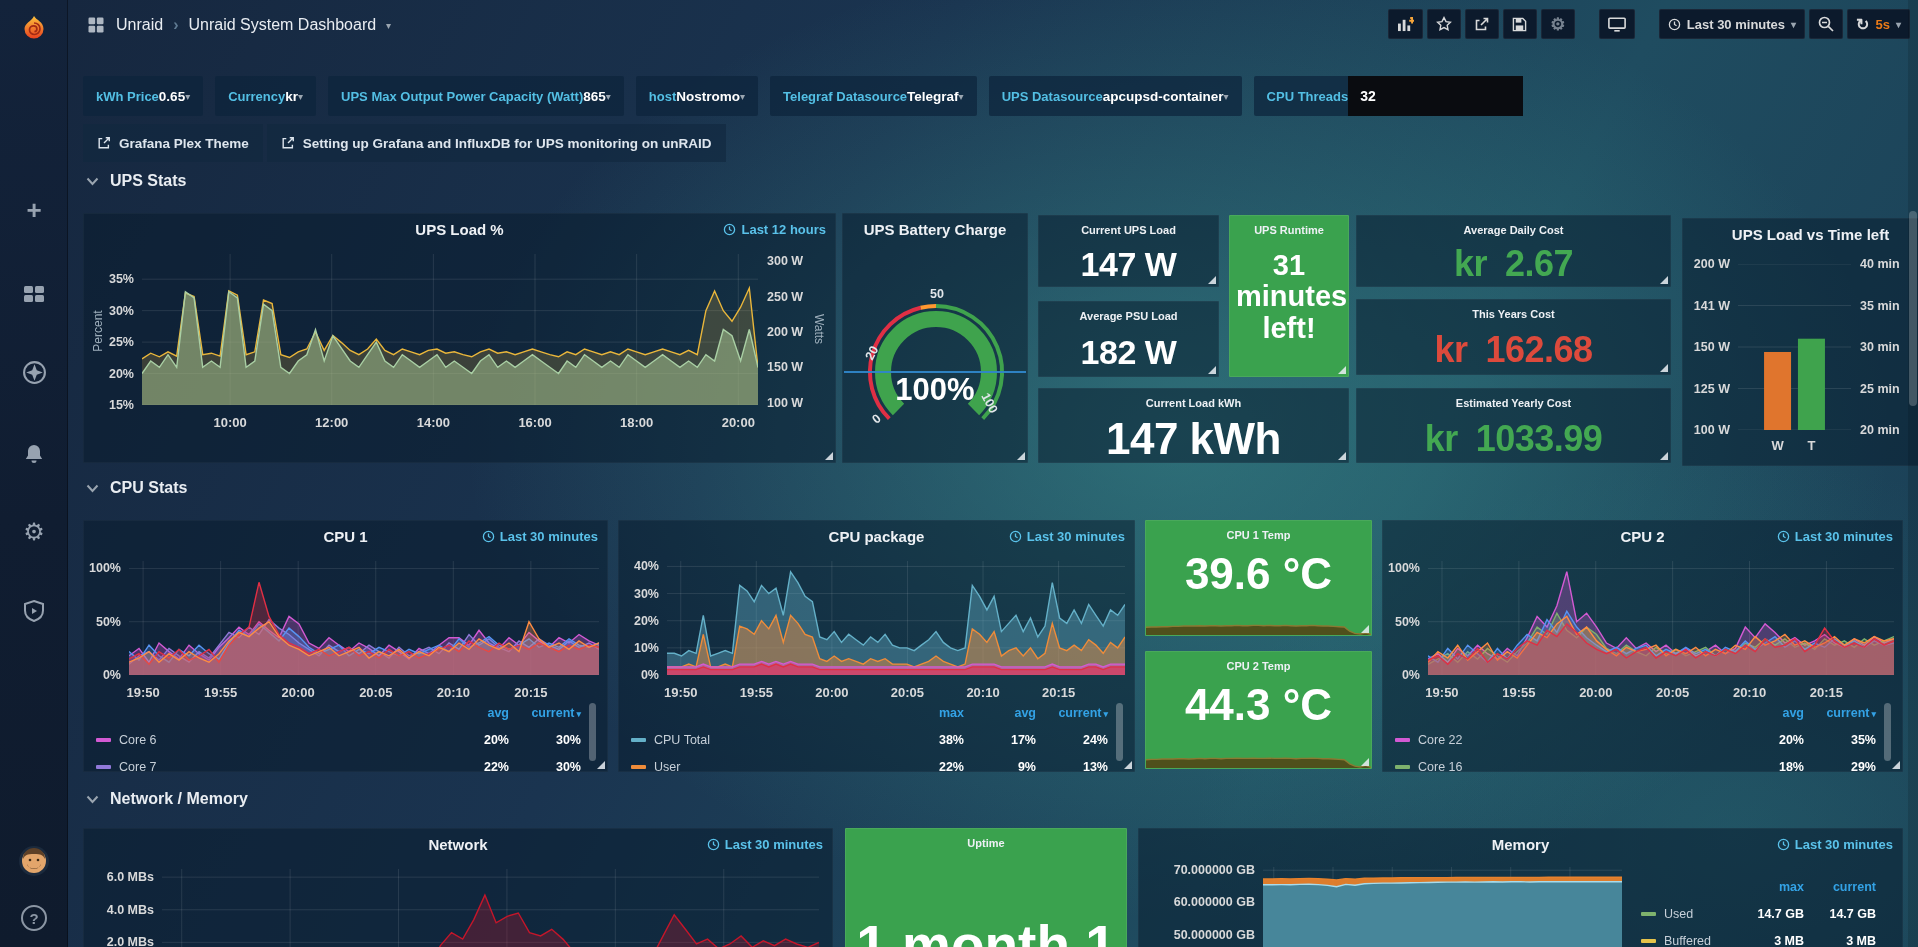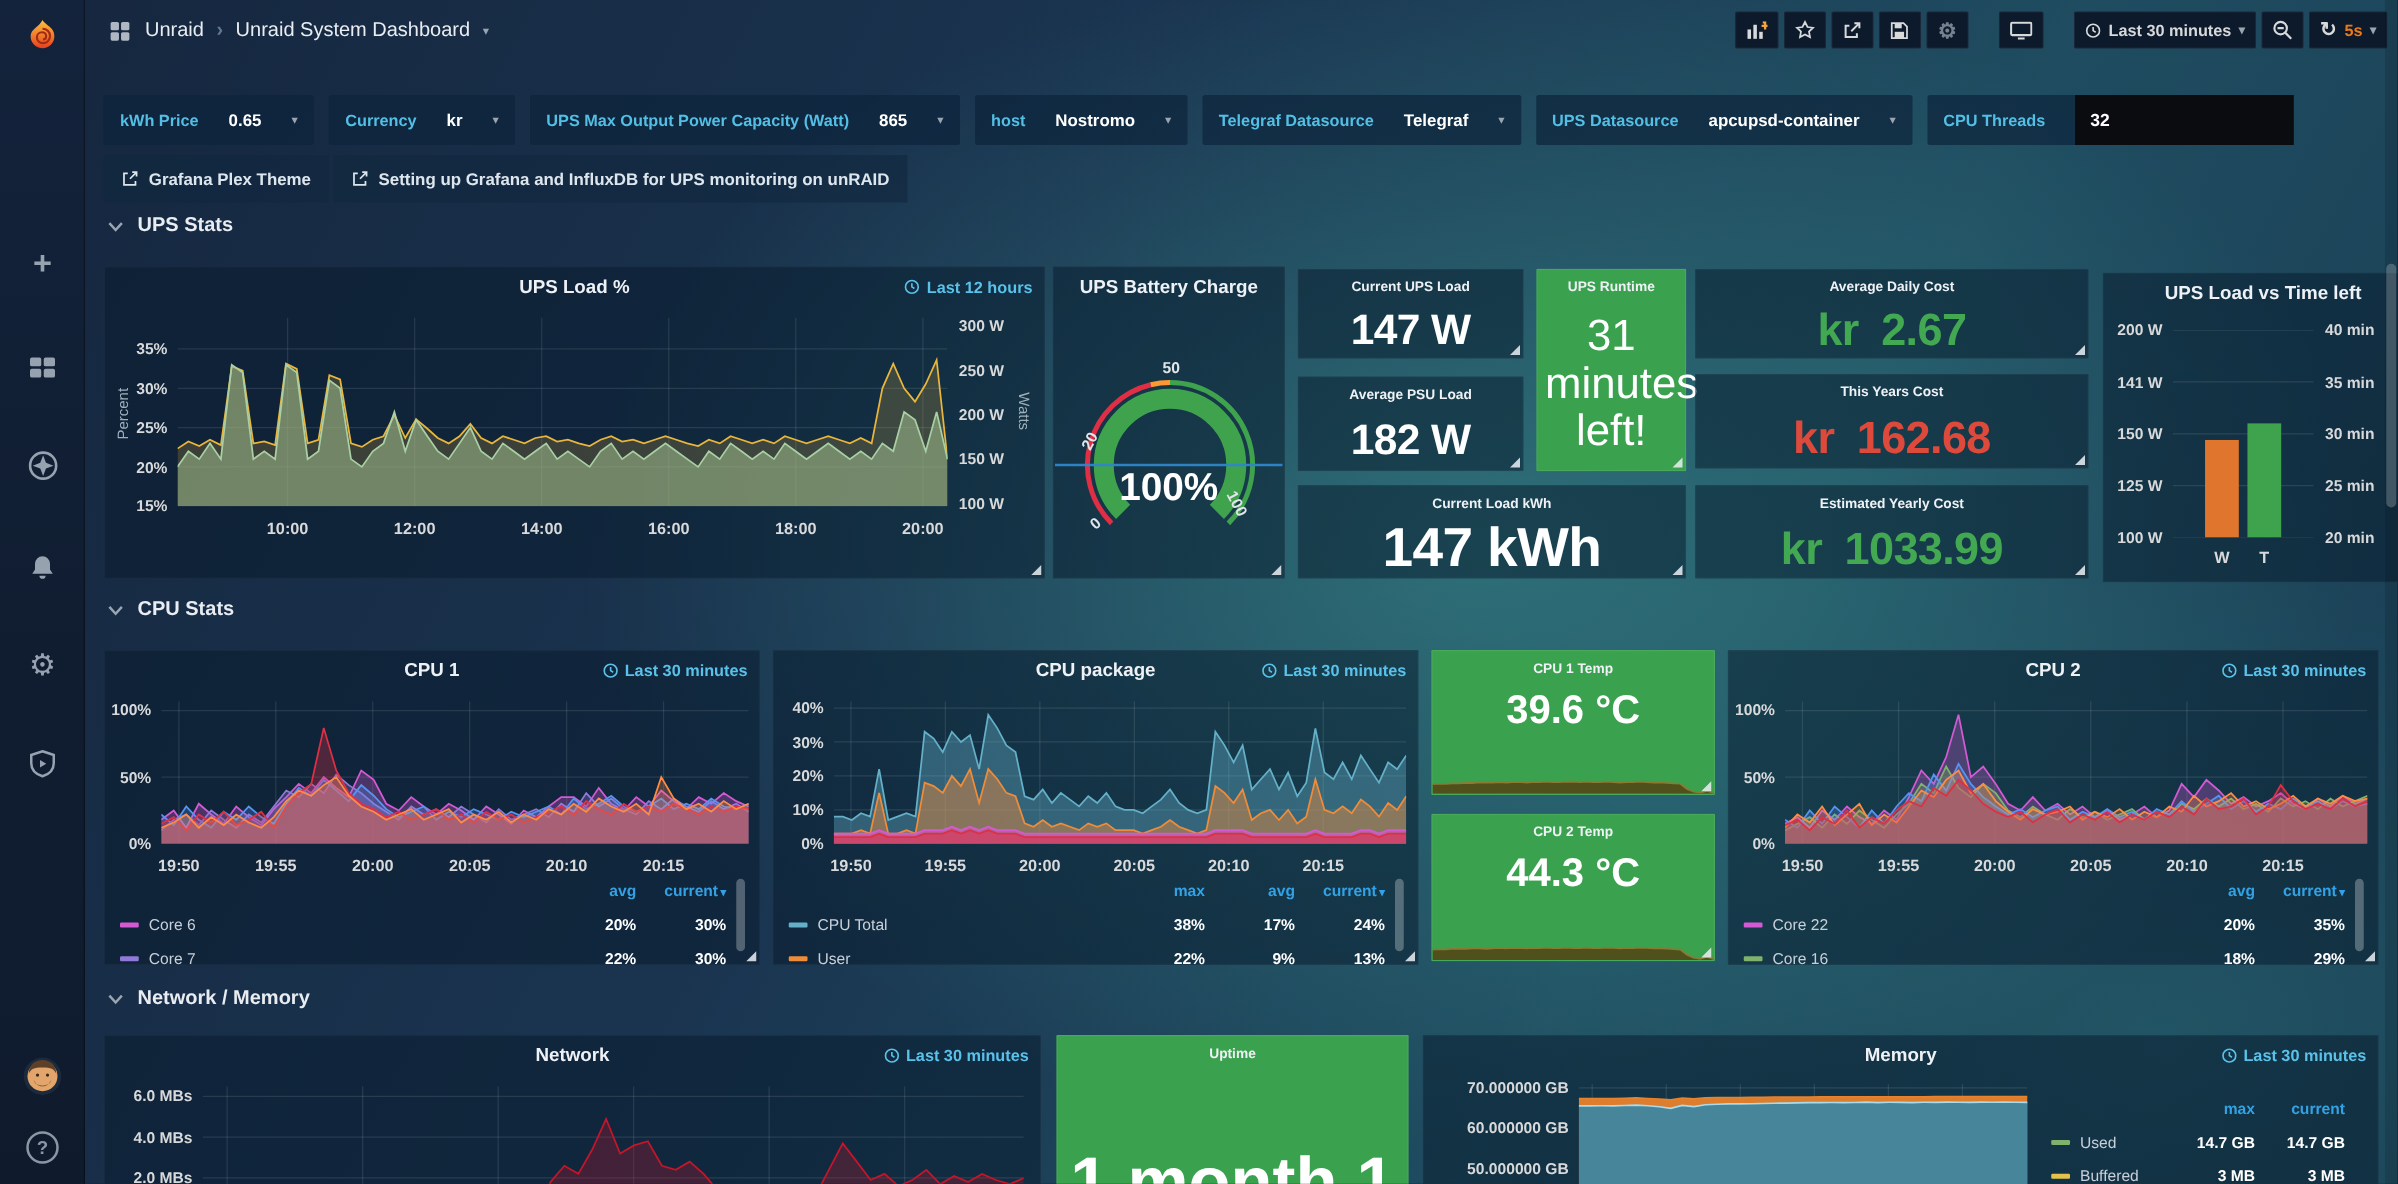--- a/index.html
+++ b/index.html
@@ -26,21 +26,21 @@
   .caret{color:#9aa5b0;font-size:10px}
   .controls{position:absolute;right:8px;top:9px;display:flex;align-items:center;gap:4px}
   .nbtn{height:30px;min-width:34px;padding:0 8px;background:#0c1a2c;border:1px solid rgba(255,255,255,.06);
     border-radius:2px;display:flex;align-items:center;justify-content:center;gap:6px;color:#d8d9da;font-size:13px;font-weight:600}
   .nbtn .g{color:#77828f}
   .gap{width:16px}
   .orange{color:#eb7b18;font-weight:700}
   .clk{width:13px;height:13px}
   
   .vars{position:absolute;left:15px;top:76px;display:flex;gap:12px}
-  .pill{height:40px;background:rgba(13,36,59,.72);border-radius:2px;display:flex;align-items:center;padding:0 13px;gap:24px}
+  .pill{height:40px;background:rgba(13,36,59,.72);border-radius:2px;display:flex;align-items:center;padding:0 13px;gap:0}
   .vlabel{color:#53bfe4;font-size:13px;font-weight:700}
   .vvalue{color:#fff;font-size:13.5px;font-weight:700}
   .pill.inputpill{padding-right:0}
   .numbox{height:40px;width:175px;background:#0a0c10;display:flex;align-items:center;padding-left:12px;color:#fff;font-size:14px;font-weight:700}
   
   .links{position:absolute;left:15px;top:124px;display:flex;gap:4px}
   .linkpill{height:38px;background:rgba(17,40,63,.65);display:flex;align-items:center;gap:8px;padding:0 14px;
     color:#dde5ed;font-size:13.5px;font-weight:700}
   
   .sect{position:absolute;display:flex;align-items:center;gap:11px;color:#e9edf2;font-weight:700;font-size:16px}
@@ -75,22 +75,22 @@
   .hc{color:#33a2e5!important;font-weight:700}
   .srt{font-size:9px;margin-left:2px;color:#33a2e5}
   .sthumb{position:absolute;right:11px;top:182px;width:7px;height:58px;background:rgba(255,255,255,.28);border-radius:4px}
   
   .stat-title{position:absolute;top:8px;left:0;right:0;text-align:center;font-weight:700;font-size:11px;color:#eef1f5}
   .stat-val{position:absolute;top:30px;left:0;right:0;bottom:4px;display:flex;align-items:center;justify-content:center;
     color:#fff;font-weight:700;font-size:38px;letter-spacing:-.5px}
   .stat-val.big{font-size:44px}
   .cost-val{gap:18px}
   .cgreen{color:#43a852}.cred{color:#dd4a3c}
-  .runtime-val{position:absolute;top:34px;left:6px;right:6px;text-align:center;color:#fff;font-weight:400;font-size:35px;line-height:1.08}
-  .temp-val{position:absolute;top:28px;left:0;right:0;text-align:center;color:#fff;font-weight:700;font-size:32px;z-index:2}
+  .runtime-val{position:absolute;top:34px;left:6px;right:6px;text-align:center;color:#fff;font-weight:700;font-size:29px;line-height:1.08}
+  .temp-val{position:absolute;top:28px;left:0;right:0;text-align:center;color:#fff;font-weight:700;font-size:44px;z-index:2}
   .uptime-val{position:absolute;top:84px;left:0;right:0;text-align:center;color:#fff;font-weight:700;font-size:55px}
   
   .gline{position:absolute;left:1px;right:1px;top:157px;height:2px;background:#2f86c9;opacity:.95;z-index:1}
   .gval{position:absolute;left:0;right:0;top:158px;text-align:center;color:#fff;font-weight:700;font-size:31px;z-index:3}
   .gl{position:absolute;font-size:12.5px;color:#e2e6ea;font-weight:600;z-index:2}
   
   .vtrack{position:absolute;right:0;top:0;width:10px;height:947px;background:rgba(0,0,0,.12)}
   .vthumb{position:absolute;right:1px;top:211px;width:8px;height:195px;background:rgba(255,255,255,.22);border-radius:4px}
   .ic{display:block}
 </style>

